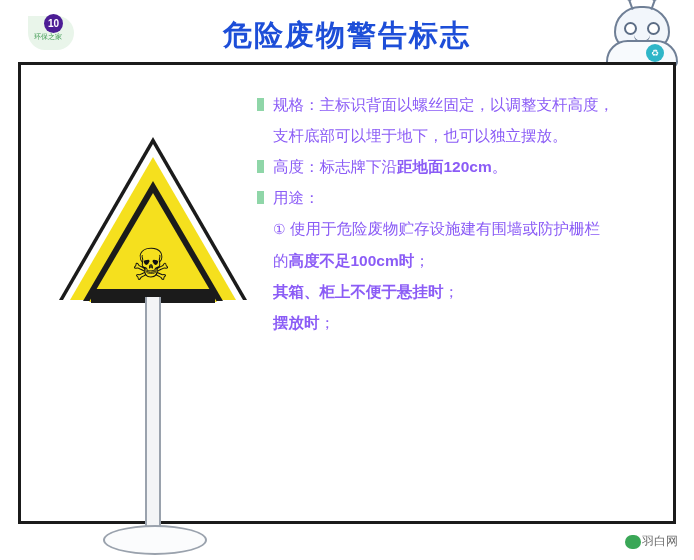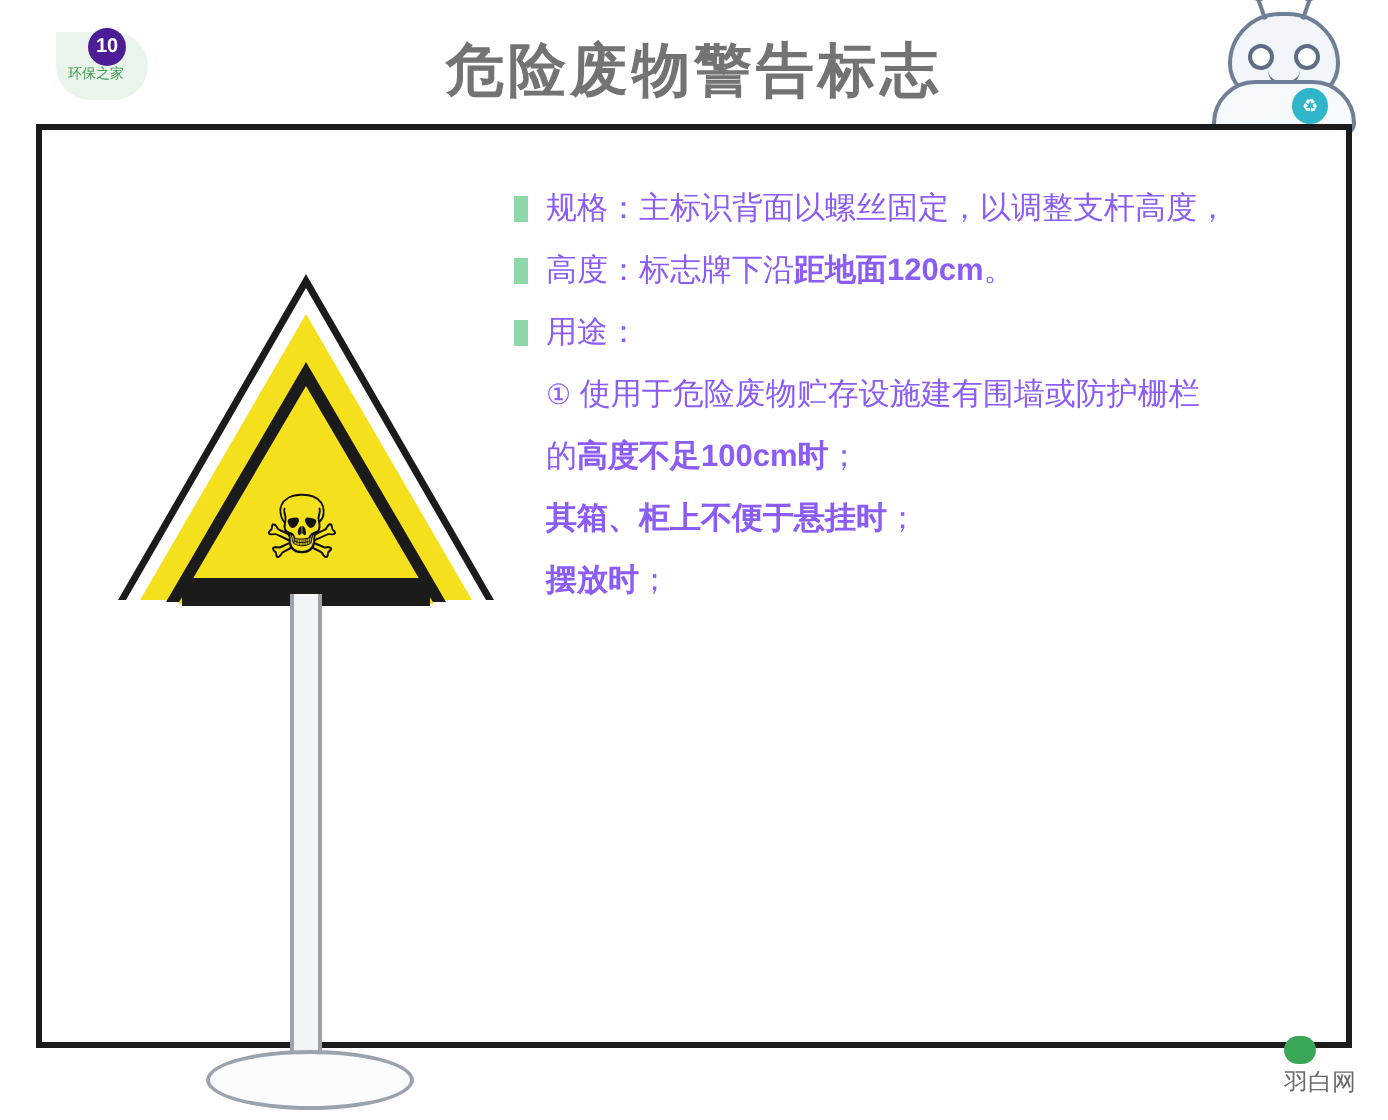--- a/index.html
+++ b/index.html
@@ -22,21 +22,21 @@
   }
   .page-title {
     position: absolute;
     left: 0;
     right: 0;
     top: 16px;
     text-align: center;
     font-size: 29px;
     font-weight: bold;
     letter-spacing: 2px;
-    color: #737373;
+    color: #1d4ed8;
   }
 
   
   .logo-left {
     position: absolute;
     left: 22px;
     top: 14px;
     width: 60px;
     height: 40px;
   }
@@ -338,20 +338,23 @@
     <div class="pole"></div>
     <div class="base"></div>
   </div>
 
   <div class="content">
 
     <div class="bullet-row">
       <span class="sq"></span>
       <span>规格：</span><span>主标识背面以螺丝固定，以调整支杆高度，</span>
     </div>
+    <div class="cont-line">
+      <span>支杆底部可以埋于地下，也可以独立摆放。</span>
+    </div>
 
     <div class="bullet-row">
       <span class="sq"></span>
       <span>高度：</span><span>标志牌下沿</span><span class="b">距地面120cm</span><span>。</span>
     </div>
 
     <div class="bullet-row">
       <span class="sq"></span>
       <span>用途：</span>
     </div>
@@ -370,16 +373,16 @@
 
 
     <div class="item">
       <span class="b">摆放时</span><span>；</span>
     </div>
 
 
   </div>
 </div>
 
-<div style="position:absolute; right:16px; bottom:10px; display:flex; align-items:flex-start; gap:1px;flex-direction:column;">
+<div style="position:absolute; right:16px; bottom:10px; display:flex; align-items:center; gap:1px;">
   <span style="width:16px;height:14px;background:#3aa757;border-radius:7px;display:inline-block;position:relative;"></span>
   <span style="font-size:12px;color:#6b6b6b;">羽白网</span>
 </div>
 
 </body></html>

